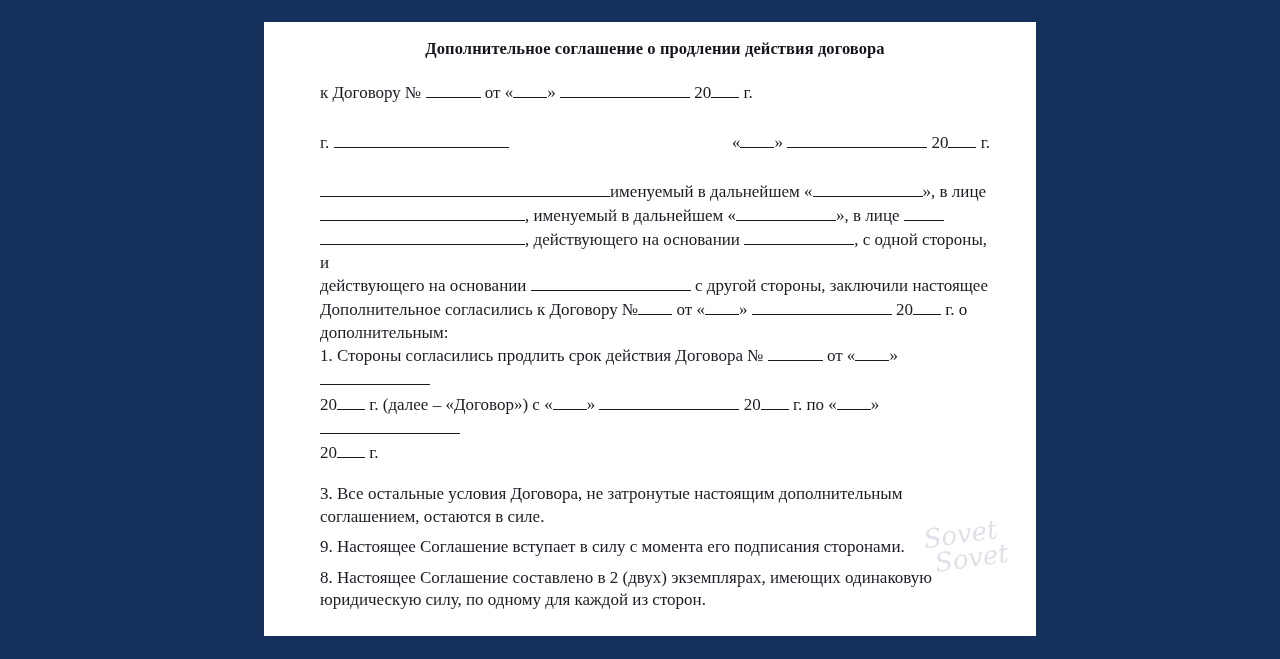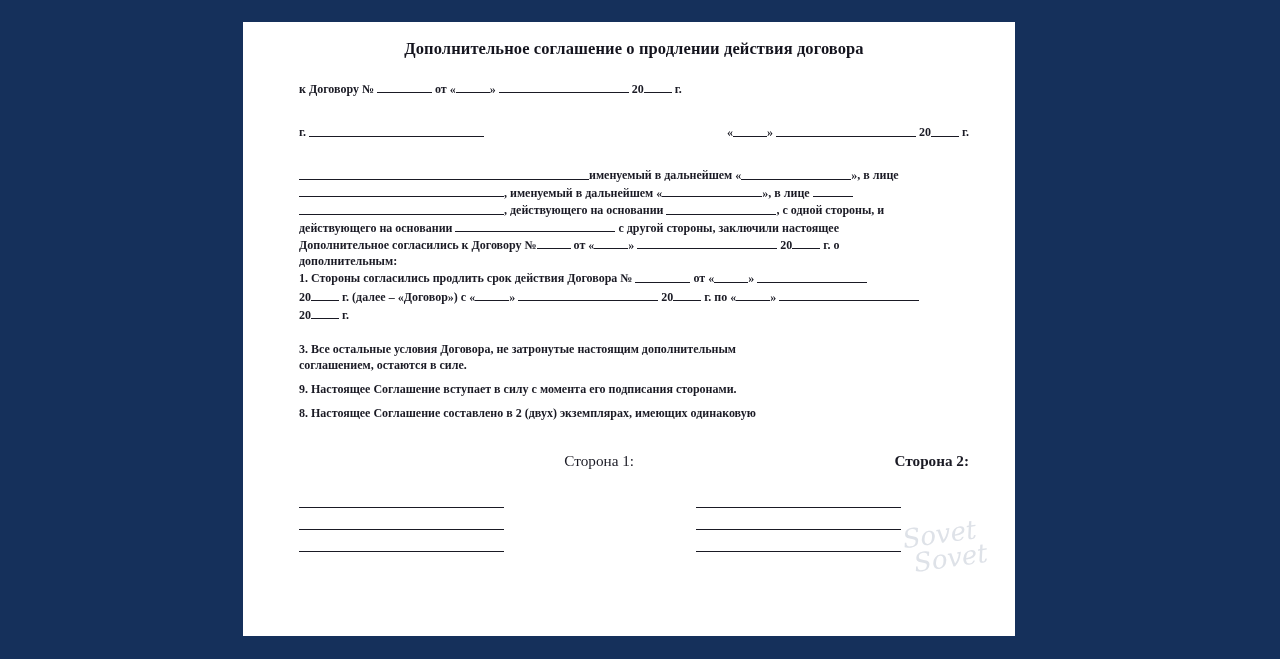--- a/index.html
+++ b/index.html
@@ -13,43 +13,42 @@
     font-family: "Liberation Serif", serif;
     overflow: hidden;
   }
   .page-wrap {
     position: relative;
     width: 1280px;
     height: 659px;
   }
   .document {
     position: absolute;
-    left: 243px;
+    left: 264px;
     top: 22px;
     width: 772px;
     height: 614px;
     background: #ffffff;
     box-sizing: border-box;
     padding: 14px 46px 10px 56px;
     overflow: hidden;
   }
   .doc-title {
     text-align: center;
     font-weight: bold;
     font-size: 16.5px;
     color: #14141e;
     letter-spacing: 0.1px;
     margin: 3px 0 0 0;
     line-height: 1.2;
   }
   .block {
     color: #1a1a24;
-    font-size: 12px;
+    font-size: 17px;
     line-height: 1.33;
-    font-weight: bold;
   }
   .para {
     margin: 0;
     padding: 0;
   }
   .mt-18 { margin-top: 18px; }
   .mt-22 { margin-top: 22px; }
   .mt-26 { margin-top: 26px; }
   .mt-8  { margin-top: 8px; }
 
@@ -205,20 +204,21 @@
       <div class="para">3. Все остальные условия Договора, не затронутые настоящим дополнительным</div>
       <div class="para">соглашением, остаются в силе.</div>
     </div>
 
     <div class="block mt-8">
       <div class="para">9. Настоящее Соглашение вступает в силу с момента его подписания сторонами.</div>
     </div>
 
     <div class="block mt-8">
       <div class="para">8. Настоящее Соглашение составлено в 2 (двух) экземплярах, имеющих одинаковую</div>
+      <div class="para">юридическую силу, по одному для каждой из сторон.</div>
     </div>
 
     <div class="signatures">
       <div class="sig-col">
         <div class="sig-title">Сторона 1:</div>
         <div class="sig-line"></div>
         <div class="sig-line"></div>
         <div class="sig-line"></div>
 
       </div>

